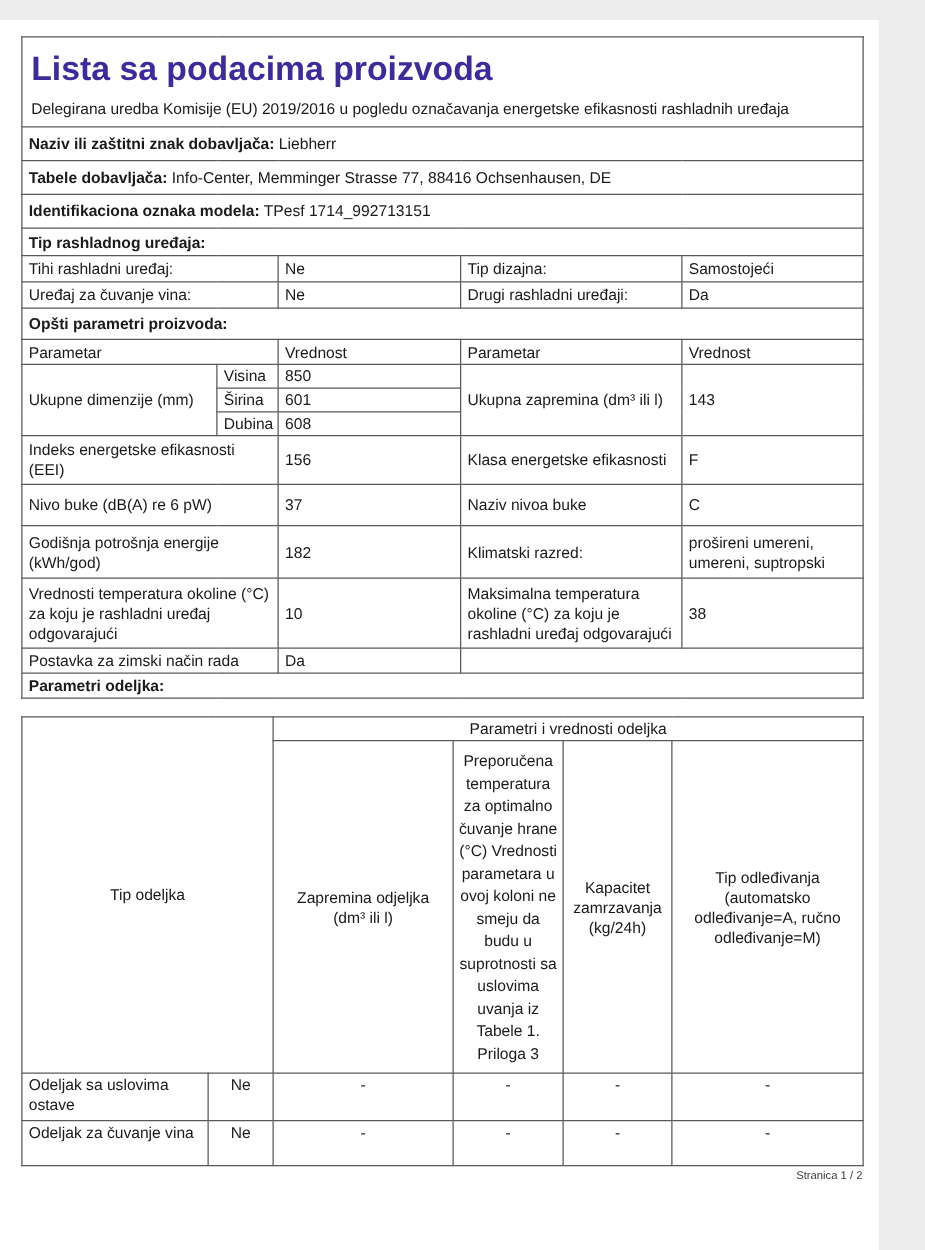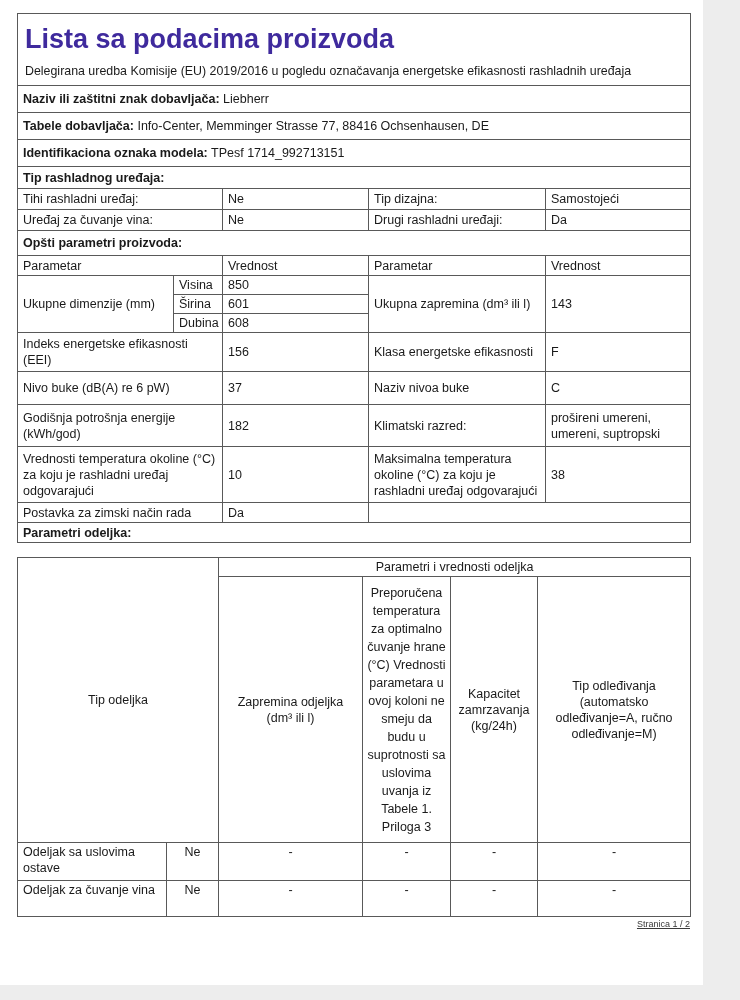--- a/index.html
+++ b/index.html
@@ -4,21 +4,21 @@
 <style>
   html, body { margin:0; padding:0; }
   body {
     width:740px; height:1000px;
     background:#ededed;
     font-family:"Liberation Sans", sans-serif;
     color:#1a1a1a;
     position:relative;
   }
   .page {
-    position:absolute; top:0; left:0;
+    position:absolute; top:16px; left:0;
     width:703px; height:985px;
     background:#ffffff;
   }
   .doc { margin:13px 0 0 17px; width:673px; }
 
   table {
     border-collapse:collapse;
     table-layout:fixed;
     width:673px;
     font-size:12.5px;
@@ -46,21 +46,21 @@
 
   
   .comp-table { margin-top:14px; }
   .center { text-align:center; }
   .vtop { vertical-align:top; }
   .temp-header { line-height:18px; padding:6px 3px; }
 
   .page-footer {
     width:673px; margin:2px 0 0 17px;
     text-align:right;
-    font-size:9px; color:#3a3a3a;text-decoration:underline;
+    font-size:9px; color:#3a3a3a;
   }
 </style>
 </head>
 <body>
 
 <div class="page">
   <div class="doc">
 
     <table>
       <colgroup>

